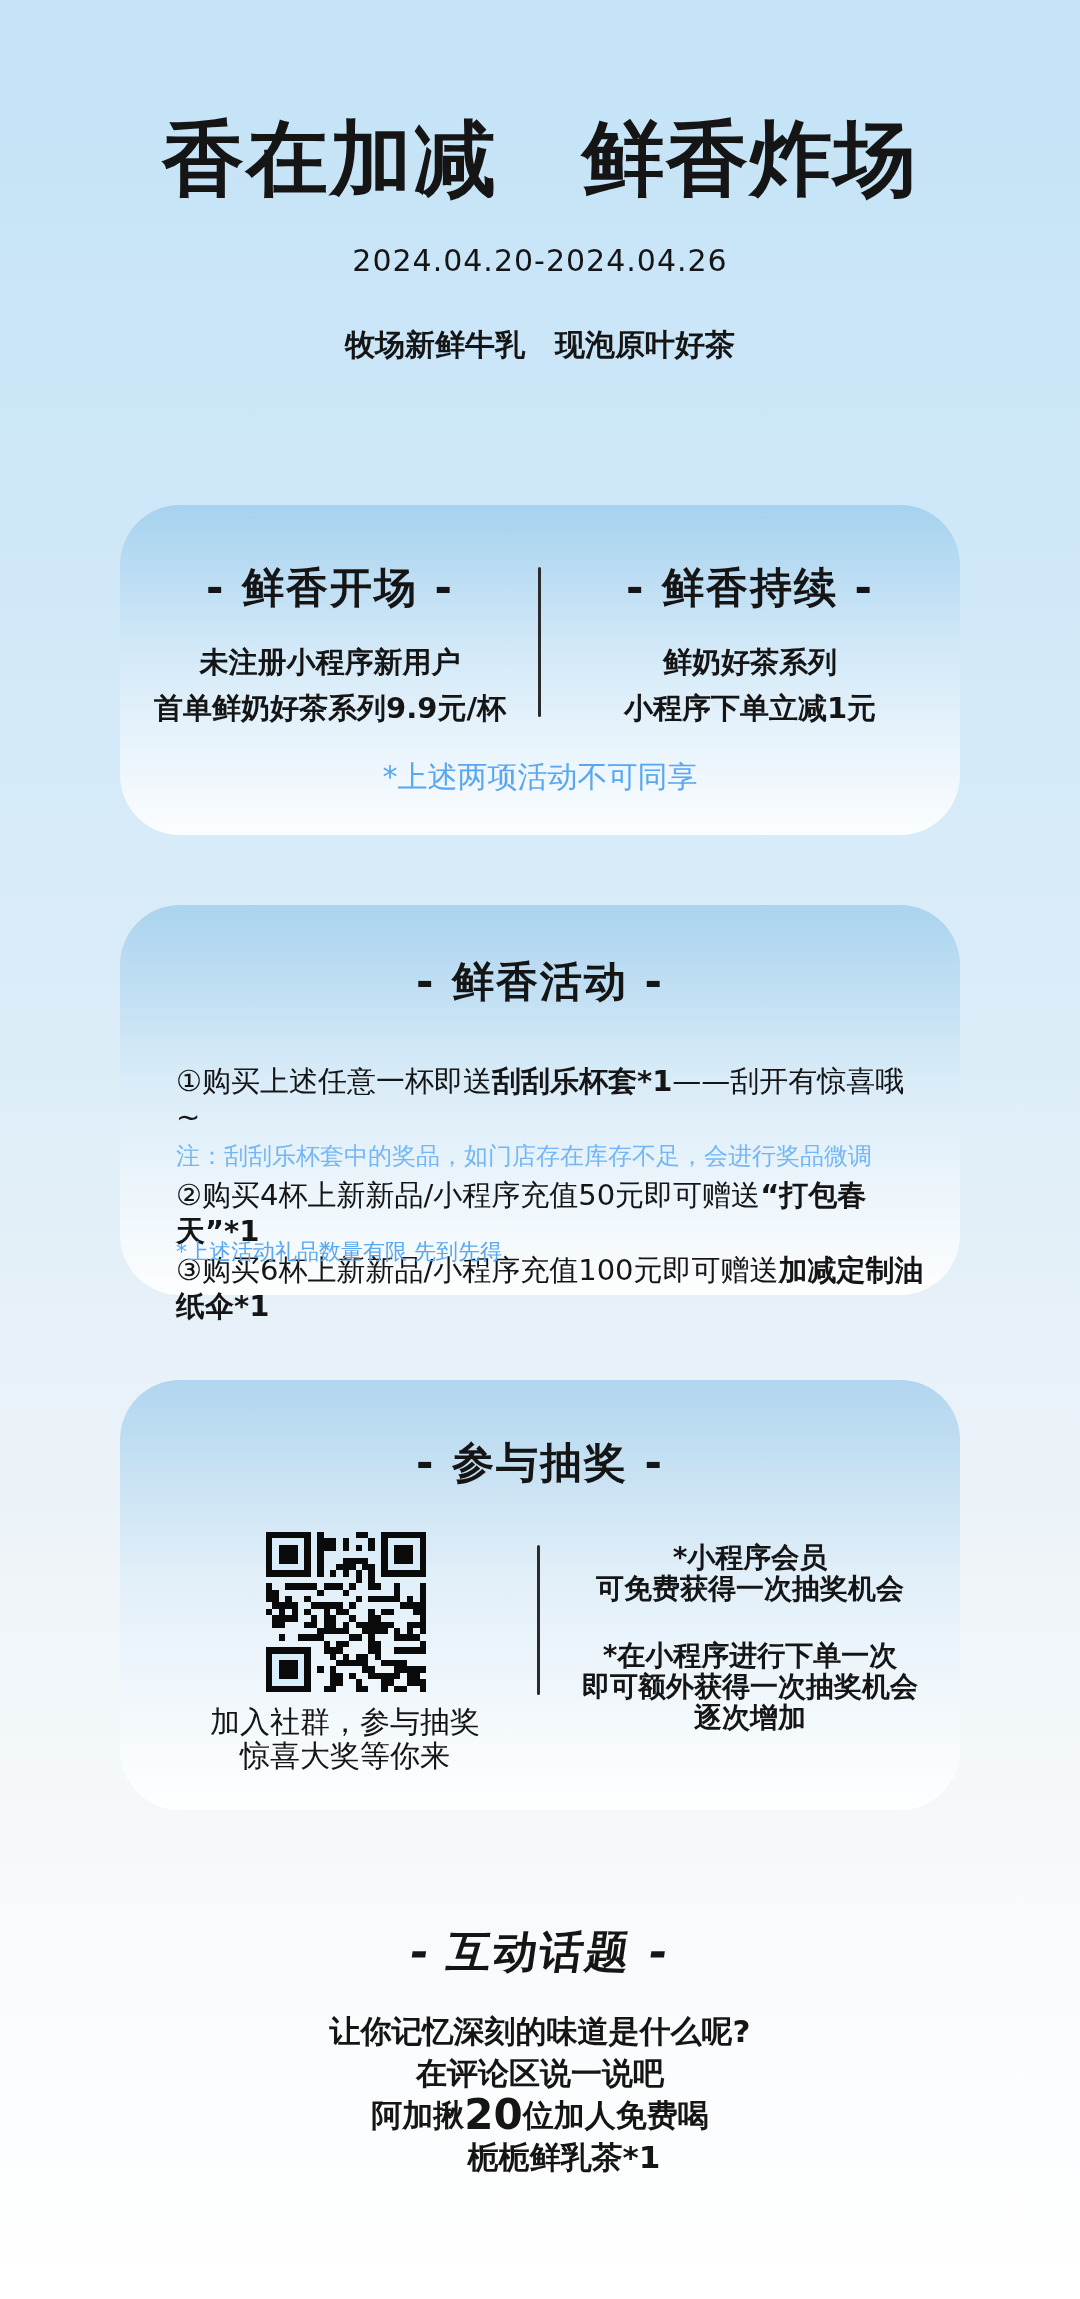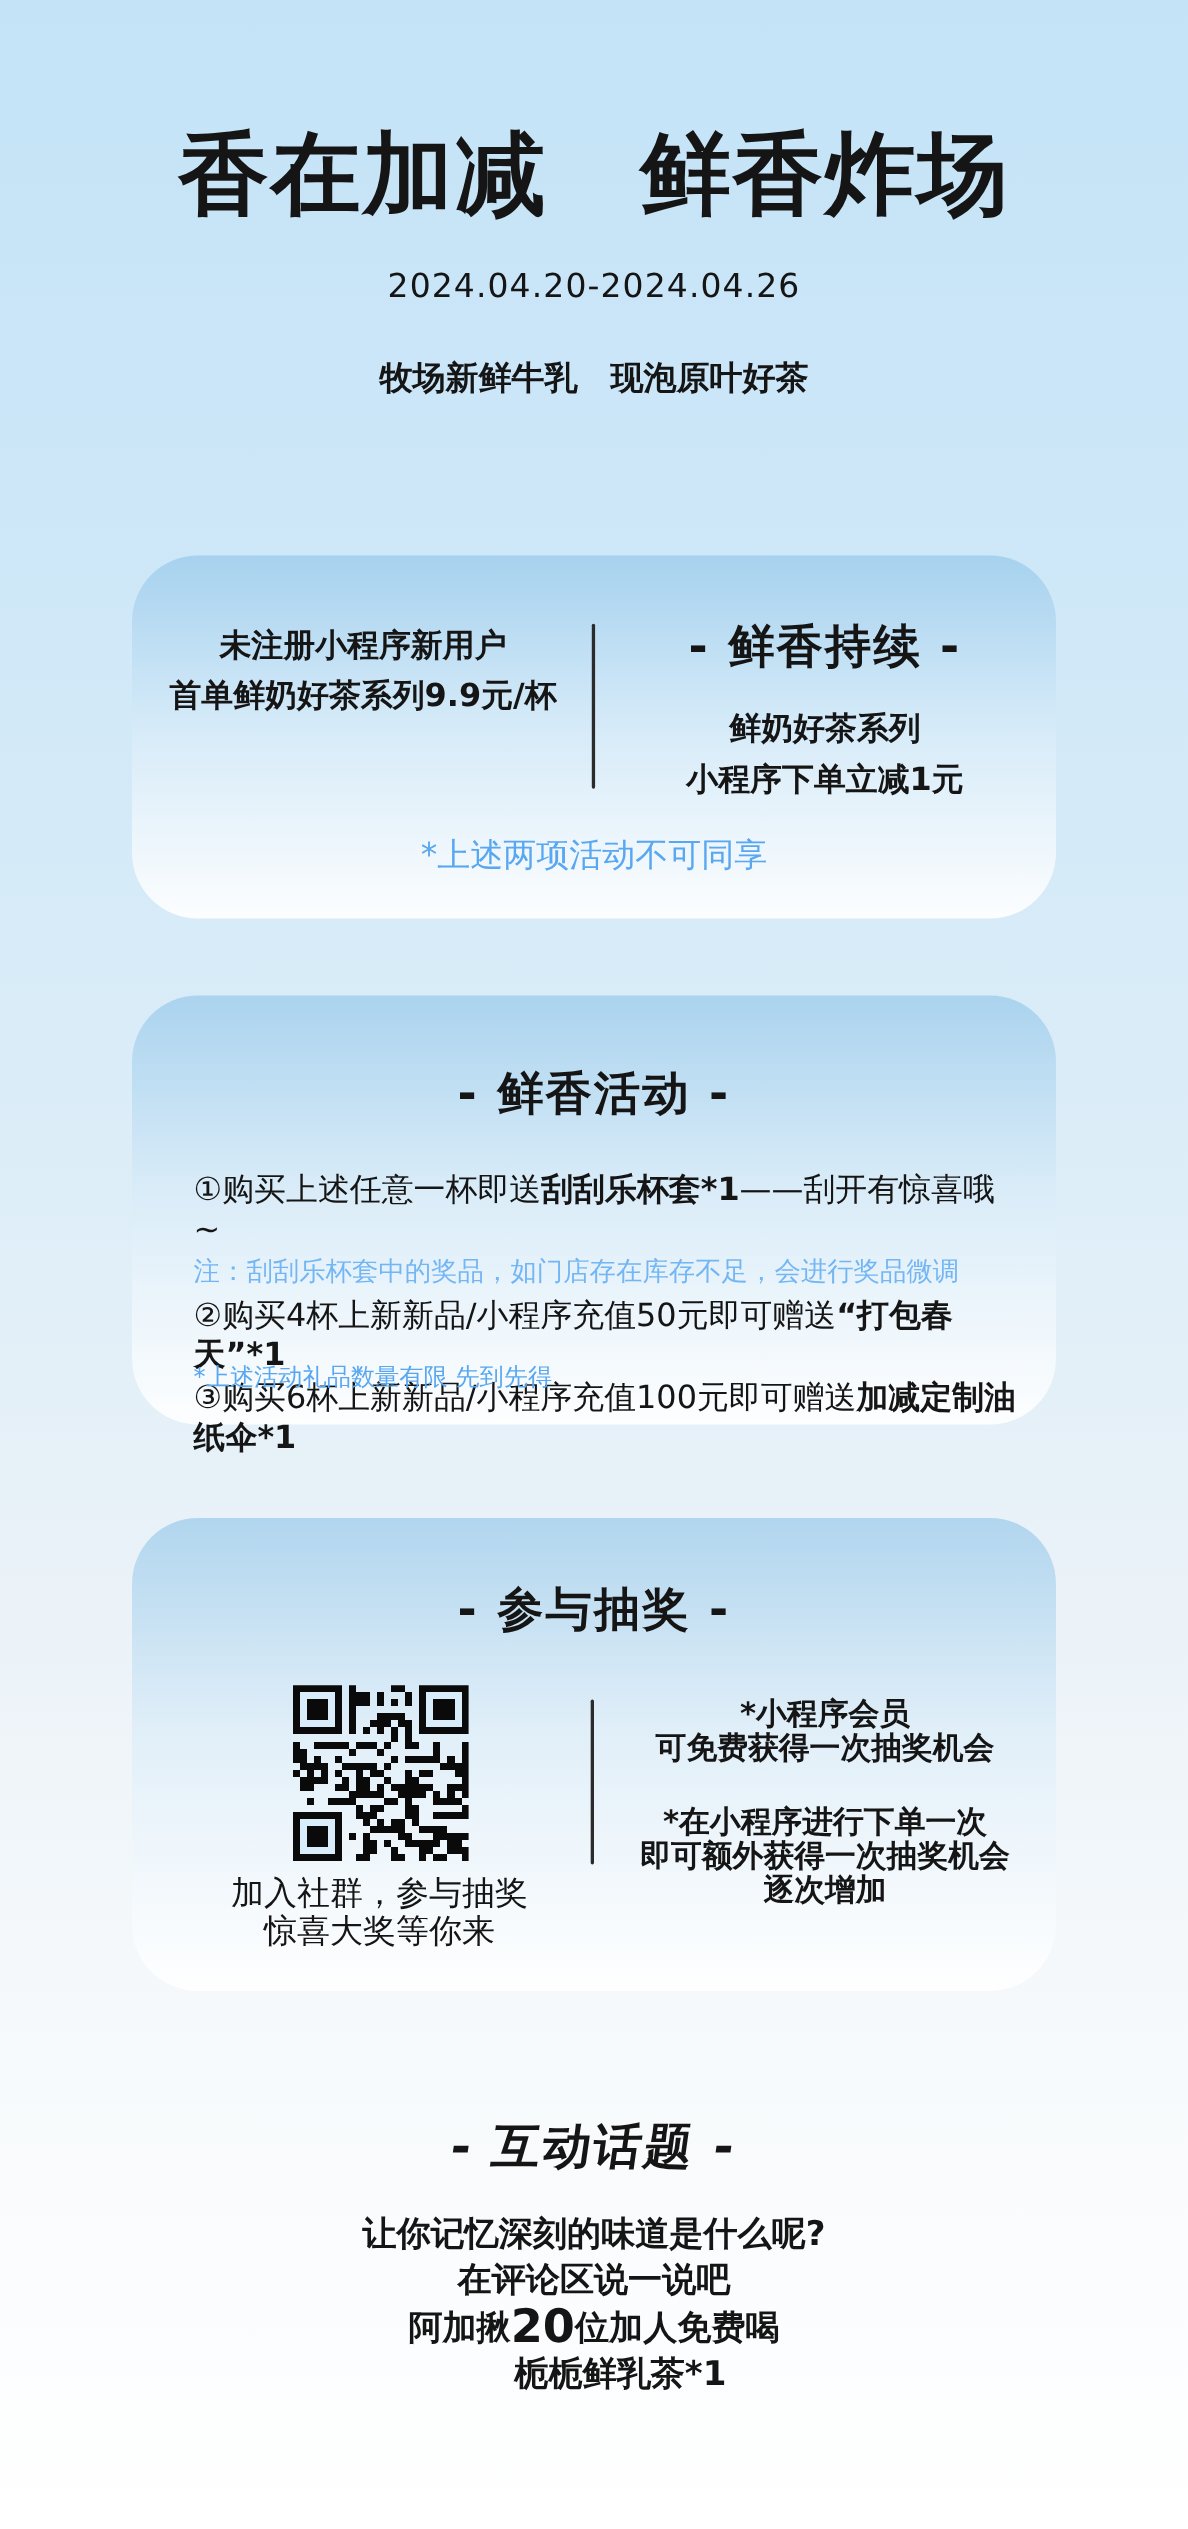--- a/index.html
+++ b/index.html
@@ -71,21 +71,21 @@
   .card-opening .col-right{left:420px;}
   .card-opening .col p{font-size:29px;line-height:46px;font-weight:600;}
   .card-opening .v-divider{left:418px;top:62px;height:150px;}
   .card-opening .footnote{
     position:absolute;top:252px;left:0;width:100%;text-align:center;
     font-size:30px;font-weight:500;
   }
 
   
   .card-activity{top:905px;height:390px;}
-  .card-activity .card-heading{top:64px;}
+  .card-activity .card-heading{top:52px;}
   .card-activity .items{
     position:absolute;left:56px;right:36px;top:158px;
   }
   .card-activity .item{font-size:29px;line-height:36px;font-weight:500;}
   .card-activity .item b{font-weight:800;}
   .card-activity .item-note{
     font-size:24px;line-height:30px;font-weight:500;
     color:var(--note-blue);margin-top:6px;
   }
   .card-activity .item-2{margin-top:6px;}
@@ -134,20 +134,21 @@
 <div class="poster">
 
   <h1 class="main-title center">香在加减　鲜香炸场</h1>
   <div class="date-range center">2024.04.20-2024.04.26</div>
   <div class="subtitle center">
     <div>牧场新鲜牛乳　现泡原叶好茶</div>
   </div>
 
   <section class="card card-opening">
     <div class="col col-left">
+      <h2 class="card-heading">- 鲜香开场 -</h2>
       <p>未注册小程序新用户</p>
       <p>首单鲜奶好茶系列9.9元/杯</p>
     </div>
     <div class="v-divider"></div>
     <div class="col col-right">
       <h2 class="card-heading">- 鲜香持续 -</h2>
       <p>鲜奶好茶系列</p>
       <p>小程序下单立减1元</p>
     </div>
     <div class="footnote note">*上述两项活动不可同享</div>

